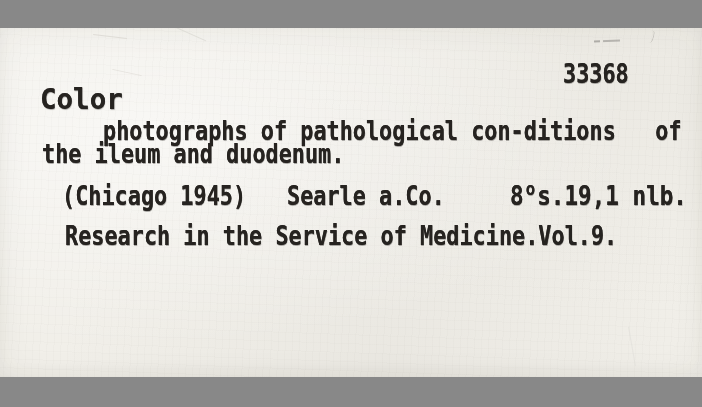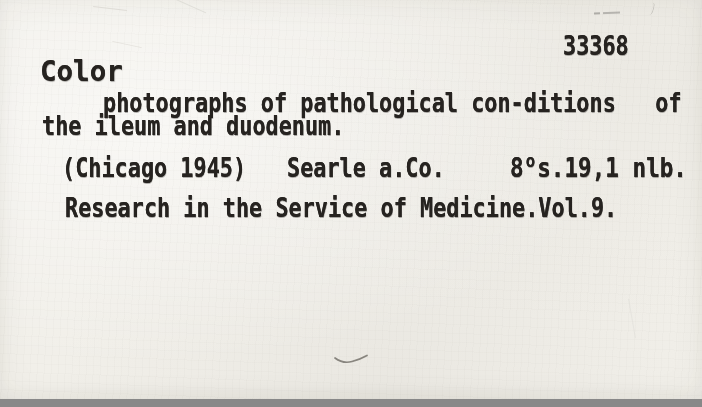--- a/index.html
+++ b/index.html
@@ -4,28 +4,29 @@
 <style>
   html, body {
     margin: 0;
     padding: 0;
     background: #888;
     font-family: "DejaVu Sans Mono", "Liberation Mono", monospace;
   }
   .card {
     position: relative;
     width: 702px;
-    height: 399px;
+    height: 349px;
     overflow: hidden;
     background:
       radial-gradient(ellipse at 20% 30%, rgba(255,255,255,0.55), rgba(255,255,255,0) 62%),
       radial-gradient(ellipse at 85% 15%, rgba(170,165,155,0.08), rgba(170,165,155,0) 55%),
       radial-gradient(ellipse at 55% 95%, rgba(140,135,125,0.07), rgba(140,135,125,0) 60%),
       var(--paper, #f1efe9);
     box-shadow: inset 0 0 34px rgba(60,55,45,0.05), inset 0 -5px 14px rgba(60,55,45,0.04);
+    margin-top: 28px;
   }
   
   .grain {
     position: absolute; inset: 0;
     background:
       repeating-linear-gradient(93deg, rgba(120,115,105,0.028) 0 1px, rgba(255,255,255,0) 1px 7px),
       repeating-linear-gradient(2deg, rgba(120,115,105,0.022) 0 1px, rgba(255,255,255,0) 1px 9px);
     pointer-events: none;
   }
   

